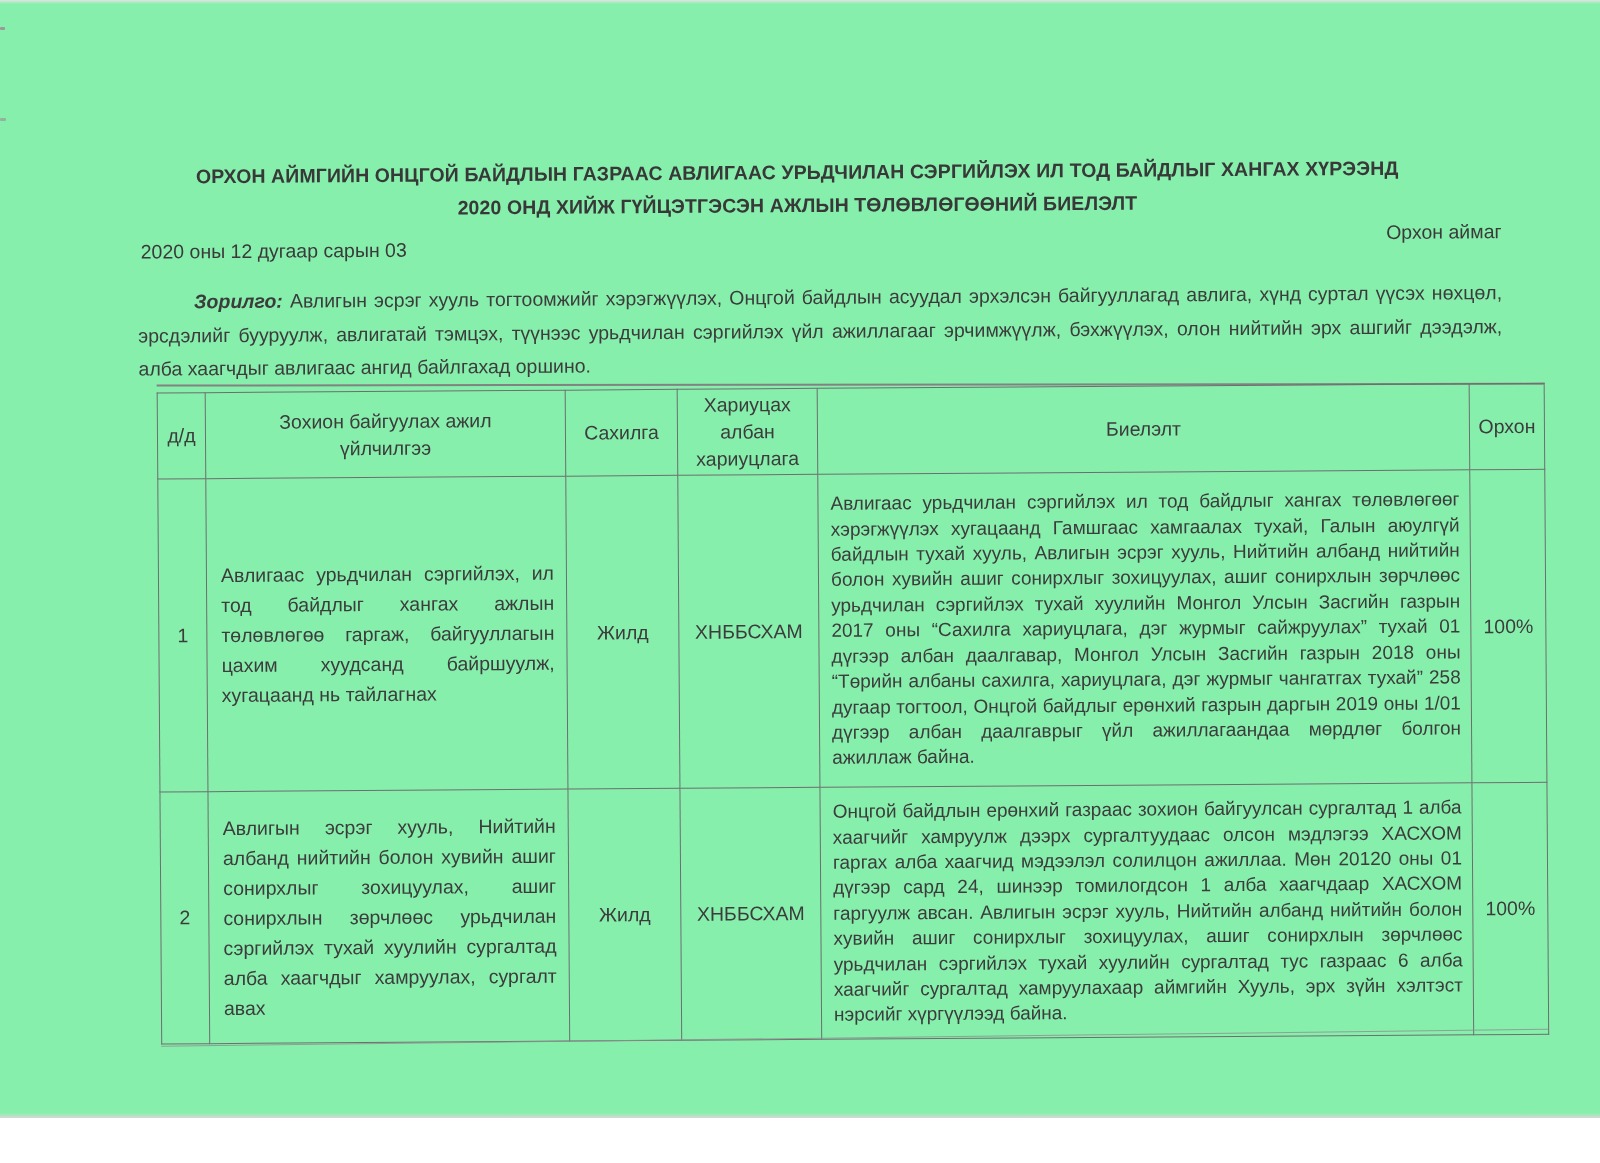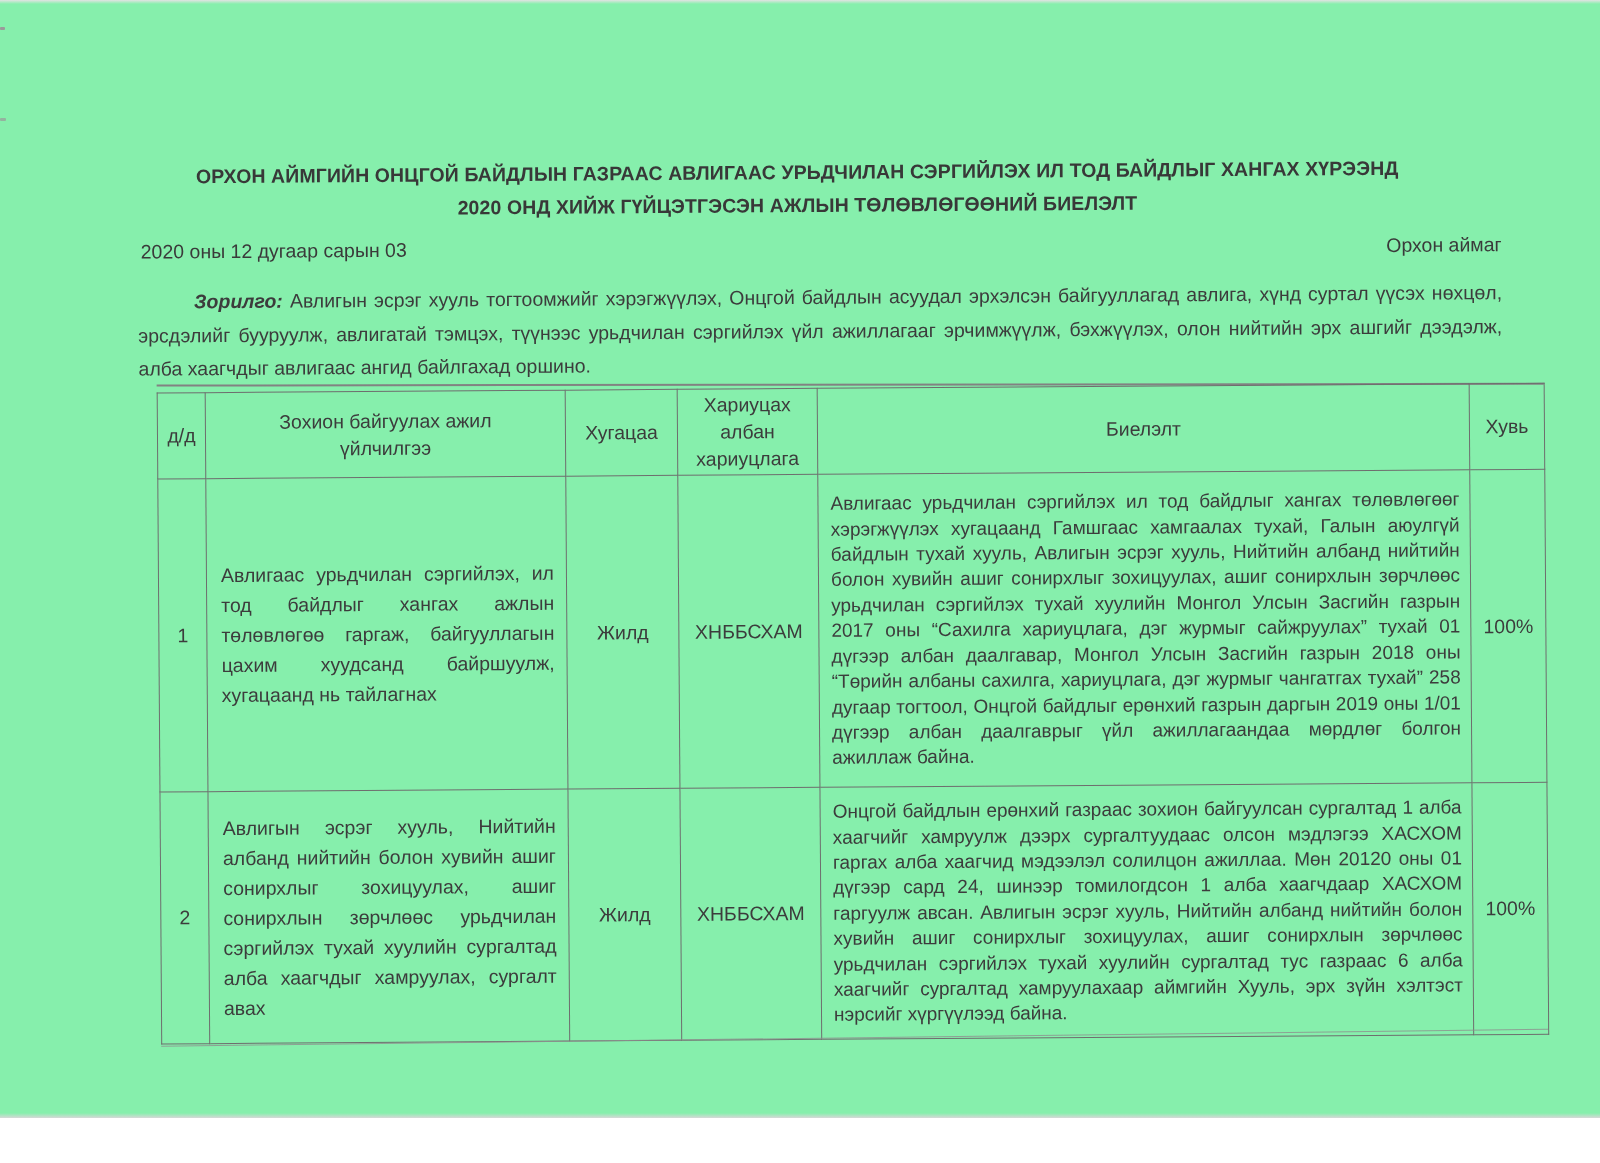--- a/index.html
+++ b/index.html
@@ -13,21 +13,21 @@
   
   .content { position:absolute; inset:0; transform:rotate(-0.4deg); transform-origin:800px 580px; }
 
   .title {
     position:absolute; top:156px; left:140px; width:1320px;
     text-align:center; font-weight:bold; font-size:19.5px; line-height:33px;
     letter-spacing:0.1px; color:#383838;
   }
   .meta-row { position:absolute; top:222px; left:143px; width:1361px; height:44px; font-size:19.5px; }
   .date-text { position:absolute; left:0; top:14px; }
-  .location-text { position:absolute; right:0; top:16px; }
+  .location-text { position:absolute; right:0; top:3px; }
 
   .purpose {
     position:absolute; top:281px; left:140px; width:1364px;
     font-size:19.5px; line-height:33.5px; text-align:justify; text-indent:56px;
     color:#3c3c3c;
   }
   .purpose .b { font-weight:bold;font-style:italic; }
 
   table.plan {
     position:absolute; top:388px; left:158px; width:1387px;
@@ -96,24 +96,24 @@
           <col style="width:360px">
           <col style="width:112px">
         <col style="width:140px">
           <col style="width:652px">
           <col style="width:75px">
       </colgroup>
       <tbody>
         <tr>
           <td class="h">д/д</td>
           <td class="h h-task">Зохион байгуулах ажил үйлчилгээ</td>
-          <td class="h">Хугацаа</td>
+          <td class="h">Сахилга</td>
           <td class="h">Хариуцах албан хариуцлага</td>
           <td class="h">Биелэлт</td>
-          <td class="h">Хувь</td>
+          <td class="h">Орхон</td>
         </tr>
         <tr class="r1">
           <td class="c-num">1</td>
           <td class="c-task">Авлигаас урьдчилан сэргийлэх, ил тод байдлыг хангах ажлын төлөвлөгөө гаргаж, байгууллагын цахим хуудсанд байршуулж, хугацаанд нь тайлагнах</td>
           <td class="c-dur">Жилд</td>
           <td class="c-resp">ХНББСХАМ</td>
           <td class="c-res">Авлигаас урьдчилан сэргийлэх ил тод байдлыг хангах төлөвлөгөөг хэрэгжүүлэх хугацаанд Гамшгаас хамгаалах тухай, Галын аюулгүй байдлын тухай хууль, Авлигын эсрэг хууль, Нийтийн албанд нийтийн болон хувийн ашиг сонирхлыг зохицуулах, ашиг сонирхлын зөрчлөөс урьдчилан сэргийлэх тухай хуулийн Монгол Улсын Засгийн газрын 2017 оны “Сахилга хариуцлага, дэг журмыг сайжруулах” тухай 01 дүгээр албан даалгавар, Монгол Улсын Засгийн газрын 2018 оны “Төрийн албаны сахилга, хариуцлага, дэг журмыг чангатгах тухай” 258 дугаар тогтоол, Онцгой байдлыг ерөнхий газрын даргын 2019 оны 1/01 дүгээр албан даалгаврыг үйл ажиллагаандаа мөрдлөг болгон ажиллаж байна.</td>
           <td class="c-pct">100%</td>
         </tr>
         <tr class="r2">

